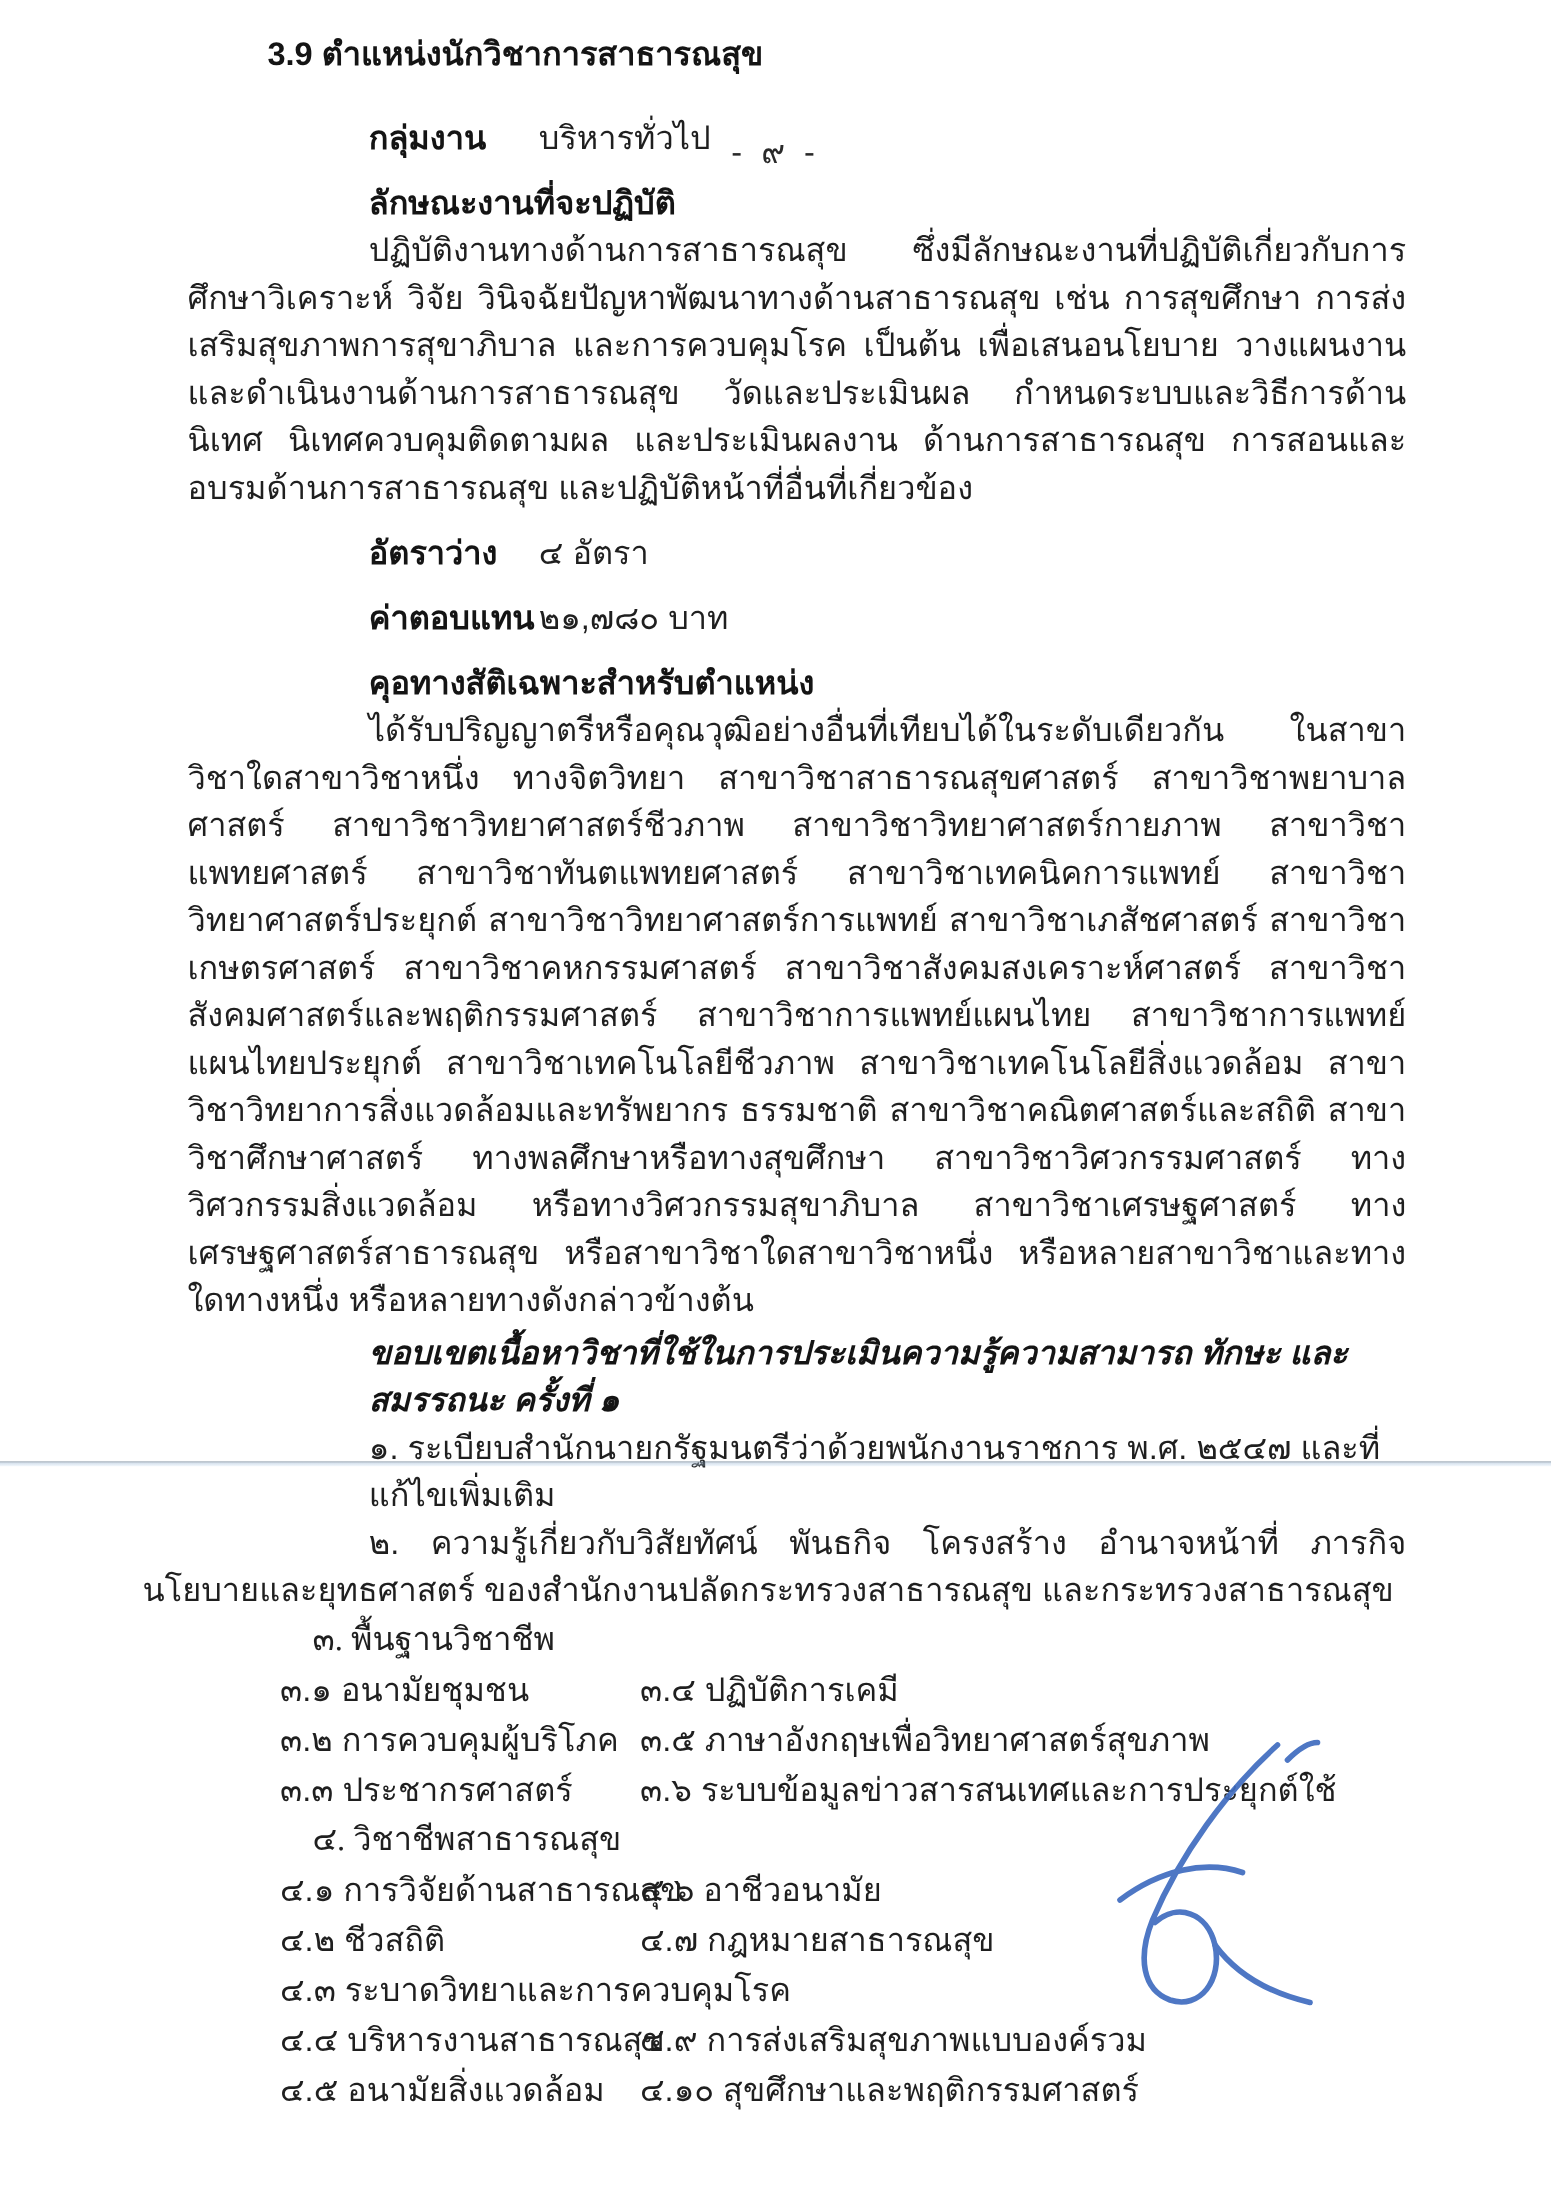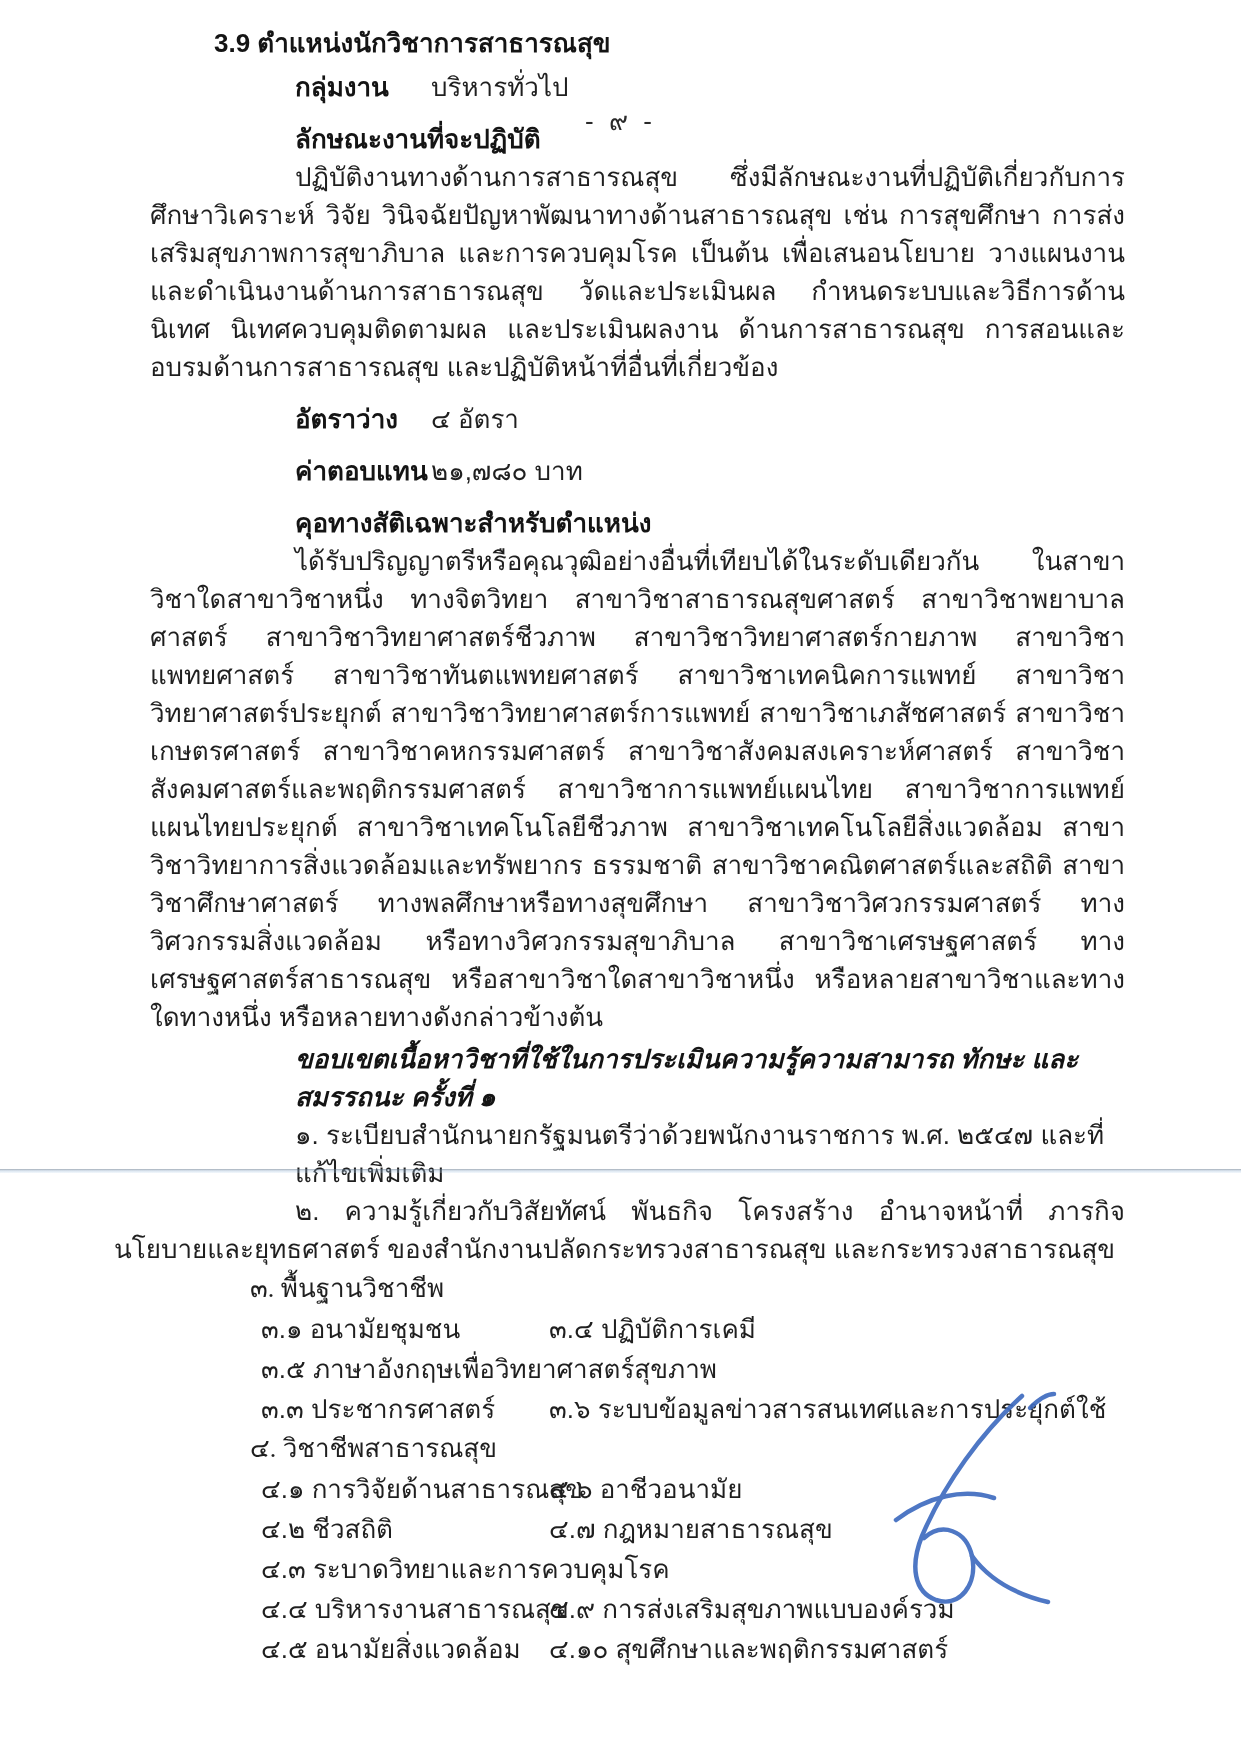--- a/index.html
+++ b/index.html
@@ -11,30 +11,30 @@
     background: #ffffff;
     font-family: "Liberation Sans", "DejaVu Sans", sans-serif;
     color: #1f1f1f;
     font-size: 26px;
     line-height: 38px;
     overflow: hidden;
   }
   .content { position: absolute; left: 150px; top: 0; width: 975px; }
   .page-number { text-align: center; padding-top: 102px; letter-spacing: 4px; color: #2a2a2a; }
   .h1 { font-weight: bold; margin-top: 24px; margin-left: 64px; color: #141414; }
-  .kv { display: flex; margin-left: 145px; margin-top: 6px; }
+  .kv { display: flex; margin-left: 145px; margin-top: 29px; }
   .kv .k { font-weight: bold; width: 136px; flex: none; color: #141414; }
   .kv.kv-gap { margin-top: 14px; }
   .h2 { font-weight: bold; margin-left: 145px; margin-top: 14px; color: #141414; }
   .h2.h-scope { margin-top: 4px; font-style: italic; }
   .para { text-align: justify; text-indent: 145px; }
   .scope-item { margin-left: 145px; }
   .scope-item2 { margin-left: -36px; text-indent: 181px; text-align: justify; }
   .list-head { margin-left: 100px; margin-top: 2px; font-family: Liberation Serif, serif; }
-  .sub-row { display: flex; margin-left: 111px; margin-top: 2px; }
+  .sub-row { display: flex; margin-left: 74px; margin-top: 2px; }
   .sub-row .c1 { width: 288px; flex: none; white-space: nowrap; }
   .sub-row .c2 { flex: 1; white-space: nowrap; }
   .scanline {
     position: absolute; left: 0; top: 1169px; width: 1241px; height: 4px;
     background: linear-gradient(to bottom,
       rgba(88, 108, 128, 0.55),
       rgba(150, 180, 210, 0.35) 45%,
       rgba(200, 224, 245, 0.22));
   }
   .signature-svg { position: absolute; left: 862px; top: 1378px; opacity: 0.92; }
@@ -75,20 +75,21 @@
     <div class="h2 h-scope">ขอบเขตเนื้อหาวิชาที่ใช้ในการประเมินความรู้ความสามารถ ทักษะ และสมรรถนะ ครั้งที่ ๑</div>
     <div class="scope-item">๑. ระเบียบสำนักนายกรัฐมนตรีว่าด้วยพนักงานราชการ พ.ศ. ๒๕๔๗ และที่แก้ไขเพิ่มเติม</div>
     <div class="scope-item2">๒. ความรู้เกี่ยวกับวิสัยทัศน์ พันธกิจ โครงสร้าง อำนาจหน้าที่ ภารกิจ นโยบายและยุทธศาสตร์ ของสำนักงานปลัดกระทรวงสาธารณสุข และกระทรวงสาธารณสุข</div>
 
     <div class="list-head">๓. พื้นฐานวิชาชีพ</div>
     <div class="sub-row">
       <span class="c1">๓.๑ อนามัยชุมชน</span>
       <span class="c2">๓.๔ ปฏิบัติการเคมี</span>
     </div>
     <div class="sub-row">
+      <span class="c1">๓.๒ การควบคุมผู้บริโภค</span>
       <span class="c2">๓.๕ ภาษาอังกฤษเพื่อวิทยาศาสตร์สุขภาพ</span>
     </div>
     <div class="sub-row">
       <span class="c1">๓.๓ ประชากรศาสตร์</span>
       <span class="c2">๓.๖ ระบบข้อมูลข่าวสารสนเทศและการประยุกต์ใช้</span>
     </div>
 
     <div class="list-head">๔. วิชาชีพสาธารณสุข</div>
     <div class="sub-row">
       <span class="c1">๔.๑ การวิจัยด้านสาธารณสุข</span>

